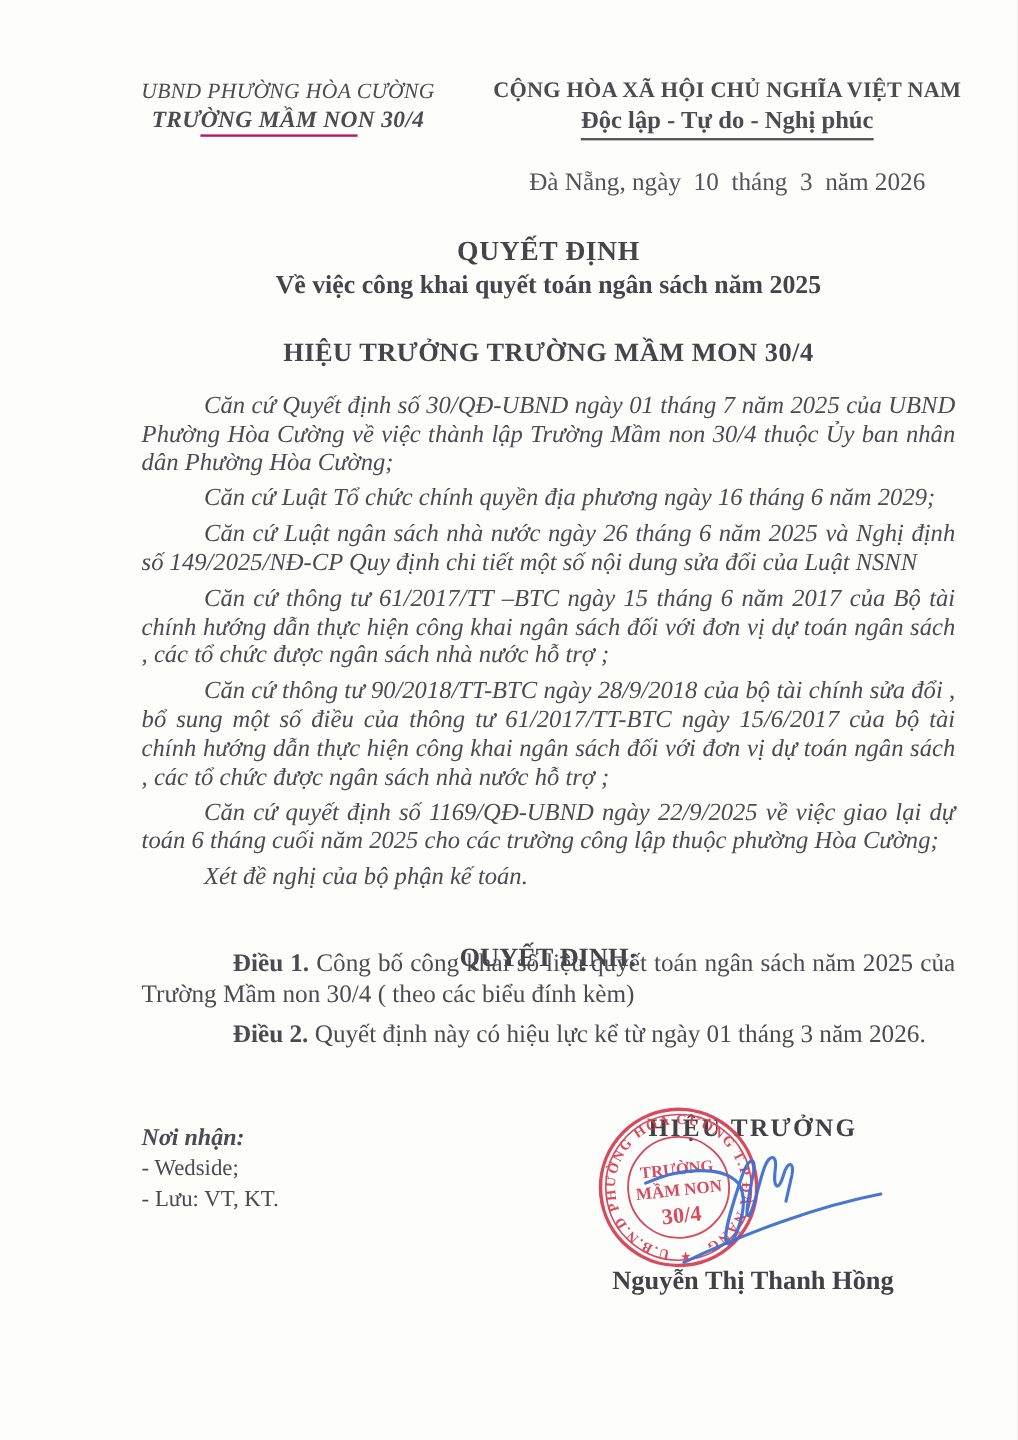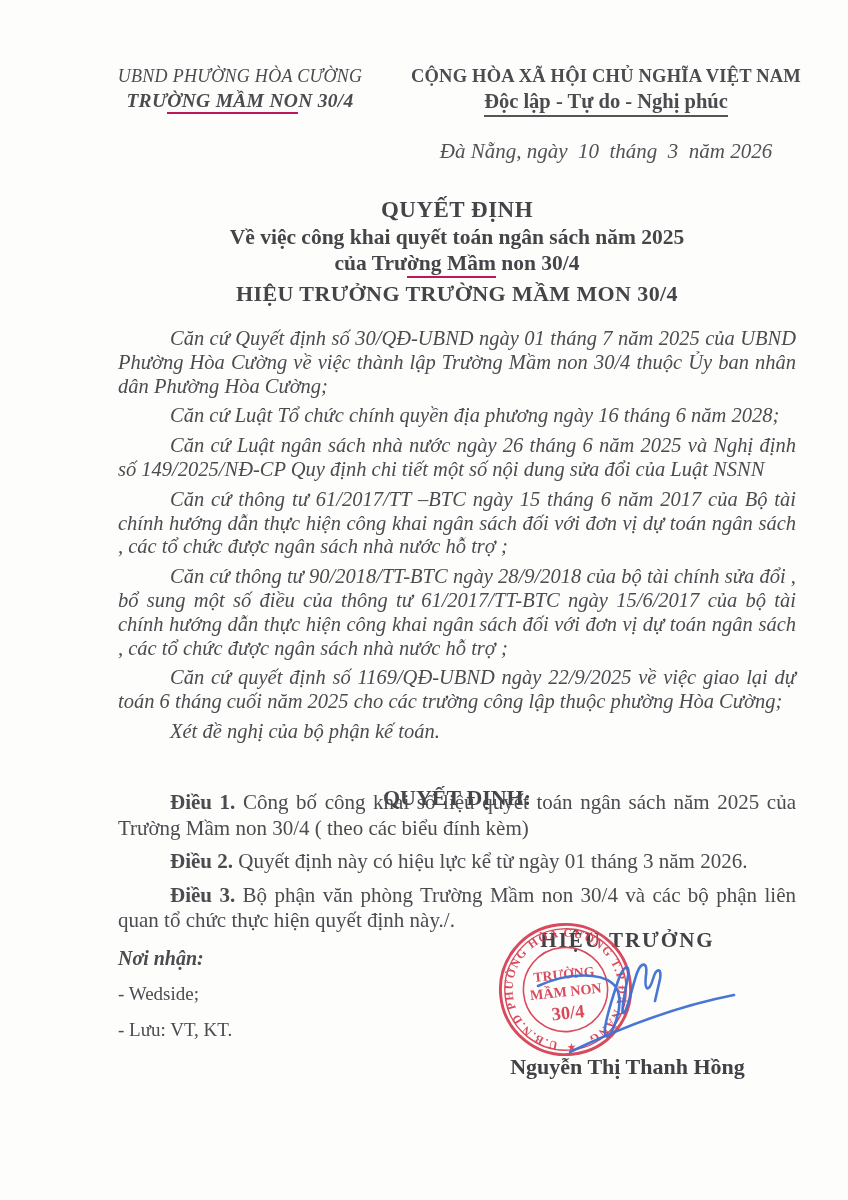--- a/index.html
+++ b/index.html
@@ -17,21 +17,21 @@
   .hdr-left{position:absolute;top:66px;left:92px;width:296px;text-align:center;font-style:italic;}
   .hl1{font-size:18px;letter-spacing:.3px;}
   .hl2{font-size:19.5px;font-weight:bold;margin-top:3px;letter-spacing:.3px;}
   .hl3{font-size:19.5px;margin-top:11px;white-space:pre-wrap;}
   .useg{border-bottom:2px solid #be185d;padding-bottom:1px;}
 
   .hdr-right{position:absolute;top:66px;left:408px;width:396px;text-align:center;}
   .hr1{font-size:18.5px;font-weight:bold;letter-spacing:.2px;}
   .hr2{font-size:20.5px;font-weight:bold;margin-top:3px;}
   .hr2 span{display:inline-block;border-bottom:2px solid #55555a;padding-bottom:2px;}
-  .dateline{font-size:21px;font-style:italic;margin-top:22px;white-space:pre-wrap;color:#525257;}
+  .dateline{font-size:21px;margin-top:22px;white-space:pre-wrap;color:#525257;}
 
   
   .title-block{position:absolute;top:181px;left:118px;width:678px;text-align:center;color:#454549;margin-top:16px;}
   .t1{font-size:23px;font-weight:bold;letter-spacing:.5px;}
   .t2{font-size:21.5px;font-weight:bold;margin-top:2px;}
   .t3{font-size:21.5px;font-weight:bold;margin-top:1px;}
   .authority{position:absolute;top:281px;left:118px;width:678px;text-align:center;
              font-size:22px;font-weight:bold;letter-spacing:.4px;color:#454549;}
 
   
@@ -41,26 +41,26 @@
     line-height:23.8px;
     text-indent:52px;
     text-align:justify;
     font-style:italic;
   }
   .decision-heading{position:absolute;top:756px;left:118px;width:678px;text-align:center;
                     font-size:22px;font-weight:bold;color:#454549;margin-top:29px;}
 
   .articles{position:absolute;top:790px;left:118px;width:678px;font-size:21px;}
   .articles p{margin:0 0 8px 0;line-height:25.5px;text-indent:52px;text-align:justify;}
-  .articles .lead{font-weight:bold;}
+  .articles .lead{font-weight:bold;margin-left:24px;}
 
   
   .recipients{position:absolute;top:932px;left:118px;font-size:19px;}
   .recipients .rl{font-weight:bold;font-style:italic;font-size:20px;}
-  .recipients div{margin-top:16px;line-height:20px;}
+  .recipients div{margin-top:6px;line-height:20px;}
 
   .sig-block{position:absolute;top:928px;left:480px;width:295px;text-align:center;z-index:1;}
   .sig-role{font-size:21px;font-weight:bold;letter-spacing:2px;color:#414146;}
   .sig-name{position:absolute;top:126px;left:0;width:100%;font-size:22px;font-weight:bold;color:#414146;}
 
   .stamp{position:absolute;top:921px;left:497px;width:137px;height:137px;z-index:2;
          transform:rotate(-6deg);opacity:.93;}
   .stamp text{font-family:"Liberation Serif","DejaVu Serif",serif;}
   .signature-svg{position:absolute;top:942px;left:500px;width:245px;height:118px;z-index:3;}
 </style>
@@ -76,41 +76,39 @@
 
   <div class="hdr-right">
     <div class="hr1">CỘNG HÒA XÃ HỘI CHỦ NGHĨA VIỆT NAM</div>
     <div class="hr2"><span>Độc lập - Tự do - Nghị phúc</span></div>
     <div class="dateline">Đà Nẵng, ngày  10  tháng  3  năm 2026</div>
   </div>
 
   <div class="title-block">
     <div class="t1">QUYẾT ĐỊNH</div>
     <div class="t2">Về việc công khai quyết toán ngân sách năm 2025</div>
-    <div class="t3"><span>của Trư</span><span class="useg">ờng Mầm</span><span> non 30/4</span></div>
   </div>
 
   <div class="authority">HIỆU TRƯỞNG TRƯỜNG MẦM MON 30/4</div>
 
   <div class="body-block">
     <p>Căn cứ Quyết định số 30/QĐ-UBND  ngày 01 tháng 7 năm 2025 của UBND Phường Hòa Cường về việc thành lập Trường Mầm non 30/4 thuộc Ủy ban nhân dân Phường Hòa Cường;</p>
-    <p>Căn cứ Luật Tổ chức chính quyền địa phương ngày 16 tháng 6 năm 2028;</p>
+    <p>Căn cứ Luật Tổ chức chính quyền địa phương ngày 16 tháng 6 năm 2029;</p>
     <p>Căn cứ Luật ngân sách nhà nước ngày 26 tháng 6 năm 2025 và Nghị định số 149/2025/NĐ-CP Quy định chi tiết một số nội dung sửa đổi của Luật NSNN</p>
     <p>Căn cứ thông tư 61/2017/TT –BTC ngày 15 tháng 6 năm 2017 của Bộ tài chính hướng dẫn thực hiện công khai ngân sách đối với đơn vị dự toán ngân sách , các tổ chức được ngân sách nhà nước hỗ trợ ;</p>
     <p>Căn cứ thông tư 90/2018/TT-BTC ngày 28/9/2018 của bộ tài chính sửa đổi , bổ sung một số điều của thông tư 61/2017/TT-BTC ngày 15/6/2017 của bộ tài chính hướng dẫn thực hiện công khai ngân sách đối với đơn vị dự toán ngân sách , các tổ chức được ngân sách nhà nước hỗ trợ ;</p>
     <p>Căn cứ quyết định số 1169/QĐ-UBND ngày 22/9/2025 về việc giao lại dự toán 6 tháng cuối năm 2025 cho các trường công lập thuộc phường Hòa Cường;</p>
     <p>Xét đề nghị của bộ phận kế toán.</p>
   </div>
 
   <div class="decision-heading">QUYẾT ĐỊNH:</div>
 
   <div class="articles">
     <p><span class="lead">Điều 1.</span><span> Công bố công khai số liệu quyết toán ngân sách năm 2025 của Trường Mầm non 30/4 ( theo các biểu đính kèm)</span></p>
     <p><span class="lead">Điều 2.</span><span> Quyết định này có hiệu lực kể từ ngày 01 tháng 3 năm 2026.</span></p>
-    <p><span class="lead">Điều 3.</span><span> Bộ phận văn phòng Trường Mầm non 30/4 và các bộ phận liên quan tổ chức thực hiện quyết định này./.</span></p>
   </div>
 
   <div class="recipients">
     <div class="rl">Nơi nhận:</div>
     <div>- Wedside;</div>
     <div>- Lưu: VT, KT.</div>
   </div>
 
   <div class="sig-block">
     <div class="sig-role">HIỆU TRƯỞNG</div>

